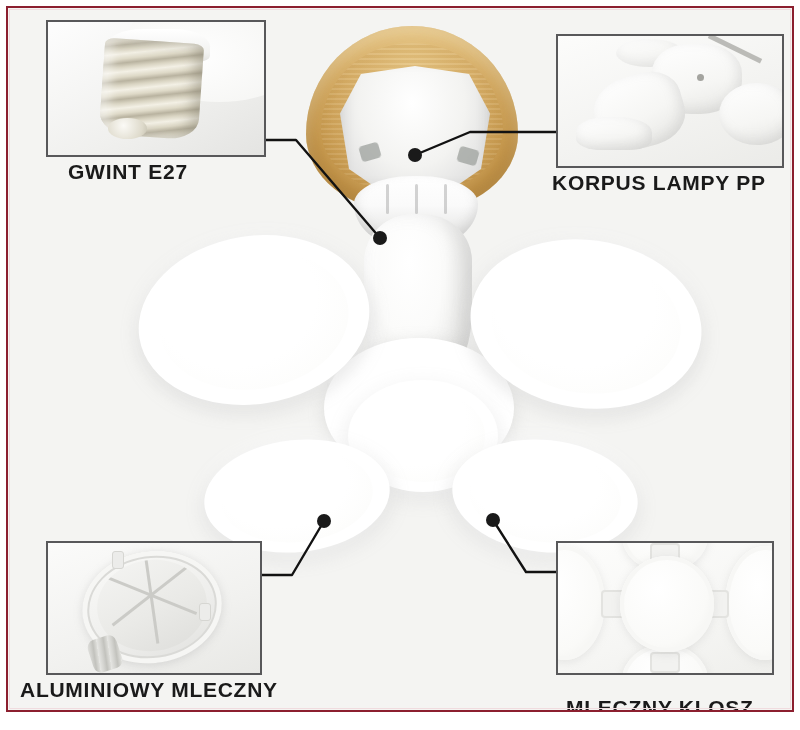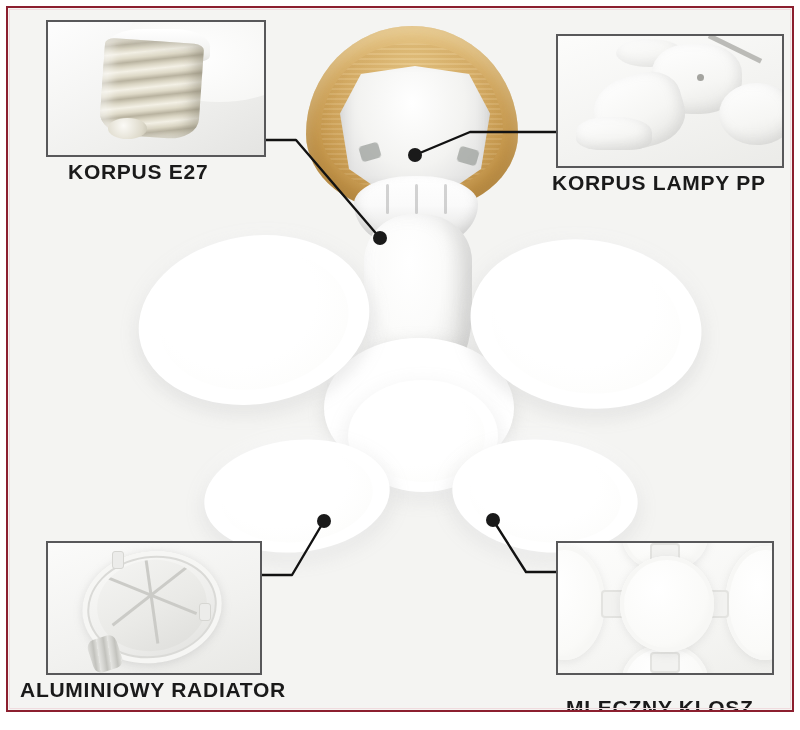--- a/index.html
+++ b/index.html
@@ -477,21 +477,21 @@
   <div class="callout" style="left:46px; top:20px;">
     <div class="thumb" style="width:220px; height:137px;">
       <div class="thumb-art">
         <div class="e27-bg"></div>
         <div class="e27-bulb"></div>
         <div class="e27-collar"></div>
         <div class="e27-screw"></div>
         <div class="e27-tip"></div>
       </div>
     </div>
-    <div class="caption" style="left:22px; top:141px;">KORPUS E27</div>
+    <div class="caption" style="left:22px; top:141px;">GWINT E27</div>
   </div>
 
   <div class="callout" style="left:556px; top:34px;">
     <div class="thumb" style="width:228px; height:134px;">
       <div class="thumb-art">
         <div class="korpus-bg"></div>
         <div class="korpus-blob k-top"></div>
         <div class="korpus-rod"></div>
         <div class="korpus-blob k-hub"></div>
         <div class="korpus-blob k-arm"></div>
@@ -512,21 +512,21 @@
         <div class="rad-plate">
           <div class="rad-spoke" style="transform:rotate(0deg);"></div>
           <div class="rad-spoke" style="transform:rotate(60deg);"></div>
           <div class="rad-spoke" style="transform:rotate(120deg);"></div>
         </div>
         <div class="rad-tab t1"></div>
         <div class="rad-tab t2"></div>
         <div class="rad-stem"></div>
       </div>
     </div>
-    <div class="caption" style="left:-26px; top:138px;">ALUMINIOWY RADIATOR</div>
+    <div class="caption" style="left:-26px; top:138px;">ALUMINIOWY MLECZNY</div>
   </div>
 
   <div class="callout" style="left:556px; top:541px;">
     <div class="thumb" style="width:218px; height:134px;">
       <div class="thumb-art">
         <div class="klosz-bg"></div>
         <div class="klosz-disc d-left"></div>
         <div class="klosz-disc d-right"></div>
         <div class="klosz-disc d-top"></div>
         <div class="klosz-disc d-bottom"></div>

